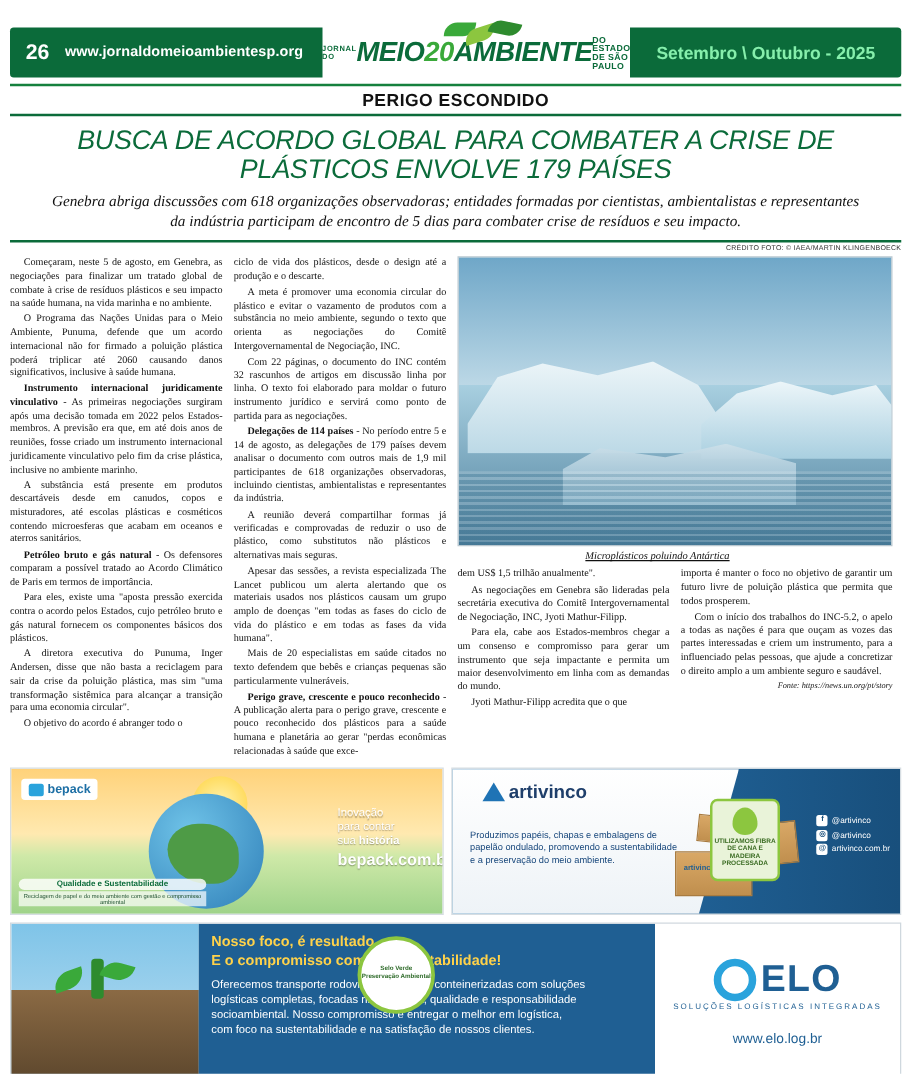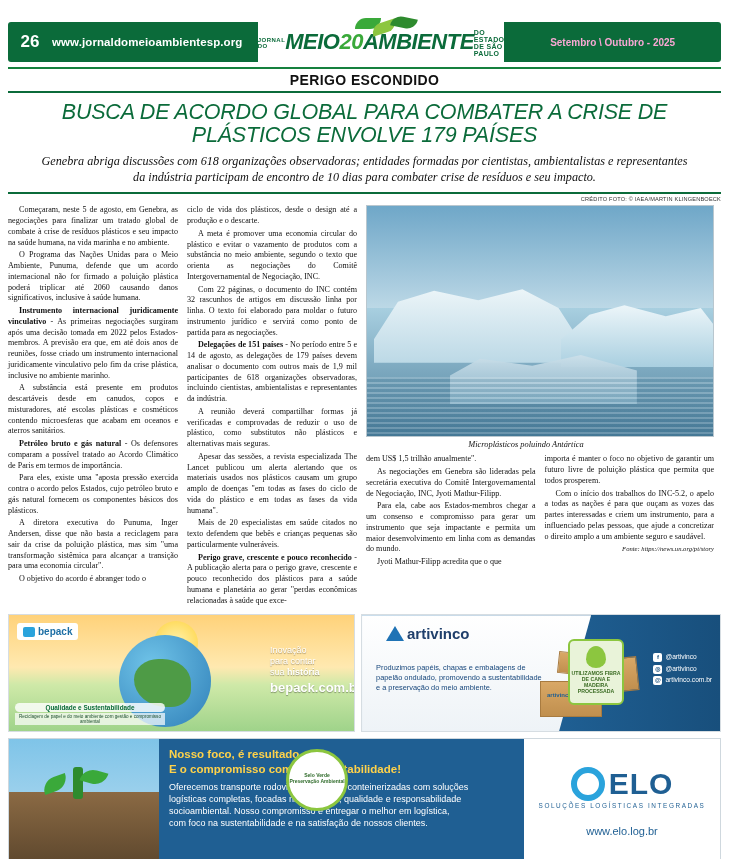--- a/index.html
+++ b/index.html
@@ -44,23 +44,23 @@
     font-family:"Liberation Sans",sans-serif; font-size:7px; font-weight:bold;
     color:#0b6b3a; letter-spacing:.3px; margin-top:1px;
   }
   .mh-leafs { position:absolute; top:-4px; left:50%; transform:translateX(-26px);
     width:70px; height:18px; }
   .leaf { position:absolute; width:26px; height:11px; border-radius:13px 0 13px 0;
     background:#3aa93a; }
   .leaf.l2 { background:#8cc63f; left:16px; top:4px; transform:rotate(-18deg); }
   .leaf.l3 { background:#2e8b2e; left:36px; top:-1px; transform:rotate(12deg); }
   .mh-right {
-    background:#0b6b3a; color:#f9a8d4; width:230px; display:flex; align-items:center;
+    background:#0b6b3a; color:#86efac; width:230px; display:flex; align-items:center;
     justify-content:center; font-family:"Liberation Sans",sans-serif;
-    font-weight:bold; font-size:10px; border-radius:0 3px 3px 0;
+    font-weight:bold; font-size:14px; border-radius:0 3px 3px 0;
   }
 
   
   .kicker-wrap { margin-top:5px; border-top:2px solid #15803d; border-bottom:2px solid #0b6b3a;
      padding:3px 0; text-align:center; }
   .kicker { font-family:"Liberation Sans",sans-serif; font-weight:bold; font-size:14px;
      letter-spacing:.4px; color:#111; }
 
   
   .headline {
@@ -78,21 +78,21 @@
     color:#333; margin:2px 0 3px 0; letter-spacing:.2px; }
 
   
   .body { display:flex; gap:9px; }
   .col { width:170px; font-size:8.1px; line-height:1.33; text-align:justify; }
   .col p { margin:0 0 2px 0; text-indent:11px; }
   .col p.noind { text-indent:0; }
   .col .sub-b { font-weight:bold; }
 
   .colwide { width:348px; }
-  .photo-wrap { width:320px; }
+  .photo-wrap { width:320px;text-decoration:underline; }
   .photo {
     width:348px; height:232px; border:1px solid #b9c7cf; position:relative; overflow:hidden;
     background:linear-gradient(#7fb2cf 0%, #9cc6dd 38%, #cfe2ec 52%, #7fa9c2 100%);
   }
   .sky { position:absolute; left:0; right:0; top:0; height:44%;
     background:linear-gradient(#6fa7c8,#bcd8e6); }
   .sea { position:absolute; left:0; right:0; bottom:0; height:56%;
     background:linear-gradient(#a8cfe0,#4d7f9c); }
   .berg1 { position:absolute; left:2%; top:34%; width:58%; height:34%;
     background:linear-gradient(#eef6f9,#bcd9e6); clip-path:polygon(0 70%,12% 22%,30% 8%,52% 20%,74% 6%,92% 30%,100% 62%,100% 100%,0 100%); }
@@ -216,42 +216,42 @@
       <div class="mh-sub">DO ESTADO DE SÃO PAULO</div>
     </div>
     <div class="mh-right">Setembro \ Outubro - 2025</div>
   </div>
 
   <div class="kicker-wrap">
     <div class="kicker">PERIGO ESCONDIDO</div>
   </div>
 
   <div class="headline">BUSCA DE ACORDO GLOBAL PARA COMBATER A CRISE DE PLÁSTICOS ENVOLVE 179 PAÍSES</div>
-  <div class="subhead">Genebra abriga discussões com 618 organizações observadoras; entidades formadas por cientistas, ambientalistas e representantes da indústria participam de encontro de 10 dias para combater crise de resíduos e seu impacto.</div>
+  <div class="subhead">Genebra abriga discussões com 618 organizações observadoras; entidades formadas por cientistas, ambientalistas e representantes da indústria participam de encontro de 5 dias para combater crise de resíduos e seu impacto.</div>
   <div class="rule-green"></div>
   <div class="credit">CRÉDITO FOTO: © IAEA/MARTIN KLINGENBOECK</div>
 
   <div class="body">
 
     <div class="col">
       <p>Começaram, neste 5 de agosto, em Genebra, as negociações para finalizar um tratado global de combate à crise de resíduos plásticos e seu impacto na saúde humana, na vida marinha e no ambiente.</p>
       <p>O Programa das Nações Unidas para o Meio Ambiente, Punuma, defende que um acordo internacional não for firmado a poluição plástica poderá triplicar até 2060 causando danos significativos, inclusive à saúde humana.</p>
       <p><span class="sub-b">Instrumento internacional juridicamente vinculativo</span><span> - As primeiras negociações surgiram após uma decisão tomada em 2022 pelos Estados-membros. A previsão era que, em até dois anos de reuniões, fosse criado um instrumento internacional juridicamente vinculativo pelo fim da crise plástica, inclusive no ambiente marinho.</span></p>
       <p>A substância está presente em produtos descartáveis desde em canudos, copos e misturadores, até escolas plásticas e cosméticos contendo microesferas que acabam em oceanos e aterros sanitários.</p>
       <p><span class="sub-b">Petróleo bruto e gás natural</span><span> - Os defensores comparam a possível tratado ao Acordo Climático de Paris em termos de importância.</span></p>
       <p>Para eles, existe uma "aposta pressão exercida contra o acordo pelos Estados, cujo petróleo bruto e gás natural fornecem os componentes básicos dos plásticos.</p>
       <p>A diretora executiva do Punuma, Inger Andersen, disse que não basta a reciclagem para sair da crise da poluição plástica, mas sim "uma transformação sistêmica para alcançar a transição para uma economia circular".</p>
       <p>O objetivo do acordo é abranger todo o</p>
     </div>
 
     <div class="col">
       <p class="noind">ciclo de vida dos plásticos, desde o design até a produção e o descarte.</p>
       <p>A meta é promover uma economia circular do plástico e evitar o vazamento de produtos com a substância no meio ambiente, segundo o texto que orienta as negociações do Comitê Intergovernamental de Negociação, INC.</p>
       <p>Com 22 páginas, o documento do INC contém 32 rascunhos de artigos em discussão linha por linha. O texto foi elaborado para moldar o futuro instrumento jurídico e servirá como ponto de partida para as negociações.</p>
-      <p><span class="sub-b">Delegações de 151 países</span><span> - No período entre 5 e 14 de agosto, as delegações de 179 países devem analisar o documento com outros mais de 1,9 mil participantes de 618 organizações observadoras, incluindo cientistas, ambientalistas e representantes da indústria.</span></p>
+      <p><span class="sub-b">Delegações de 114 países</span><span> - No período entre 5 e 14 de agosto, as delegações de 179 países devem analisar o documento com outros mais de 1,9 mil participantes de 618 organizações observadoras, incluindo cientistas, ambientalistas e representantes da indústria.</span></p>
       <p>A reunião deverá compartilhar formas já verificadas e comprovadas de reduzir o uso de plástico, como substitutos não plásticos e alternativas mais seguras.</p>
       <p>Apesar das sessões, a revista especializada The Lancet publicou um alerta alertando que os materiais usados nos plásticos causam um grupo amplo de doenças "em todas as fases do ciclo de vida do plástico e em todas as fases da vida humana".</p>
       <p>Mais de 20 especialistas em saúde citados no texto defendem que bebês e crianças pequenas são particularmente vulneráveis.</p>
       <p><span class="sub-b">Perigo grave, crescente e pouco reconhecido</span><span> - A publicação alerta para o perigo grave, crescente e pouco reconhecido dos plásticos para a saúde humana e planetária ao gerar "perdas econômicas relacionadas à saúde que exce-</span></p>
     </div>
 
     <div class="colwide">
       <div class="photo-wrap">
         <div class="photo">
           <div class="sky"></div>

